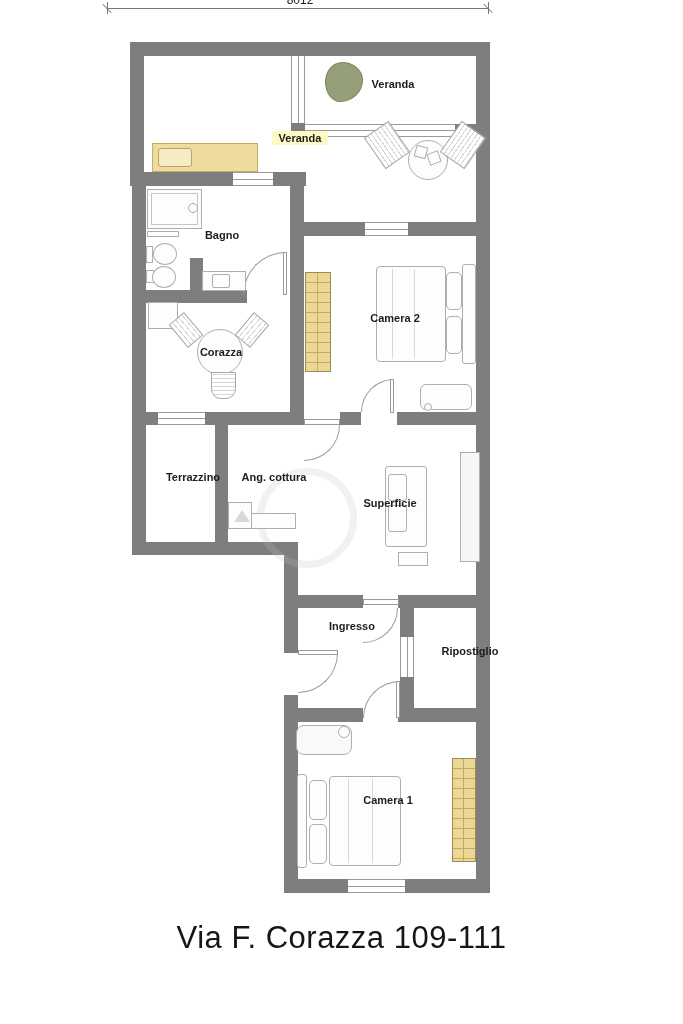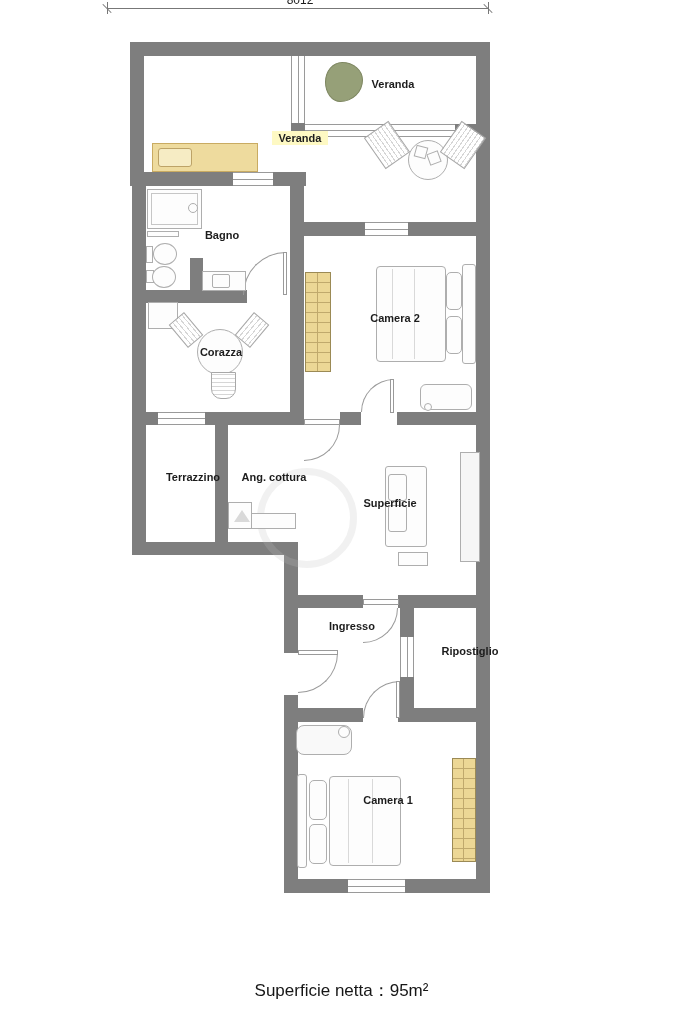--- a/index.html
+++ b/index.html
@@ -175,15 +175,15 @@
   <div class="rlabel" style="left:196px;top:228px;width:52px;">Bagno</div>
   <div class="rlabel" style="left:360px;top:311px;width:70px;">Camera 2</div>
   <div class="rlabel" style="left:191px;top:345px;width:60px;">Corazza</div>
   <div class="rlabel" style="left:153px;top:470px;width:80px;">Terrazzino</div>
   <div class="rlabel" style="left:234px;top:470px;width:80px;">Ang. cottura</div>
   <div class="rlabel" style="left:350px;top:496px;width:80px;">Superficie</div>
   <div class="rlabel" style="left:312px;top:619px;width:80px;">Ingresso</div>
   <div class="rlabel" style="left:428px;top:644px;width:84px;">Ripostiglio</div>
   <div class="rlabel" style="left:350px;top:793px;width:76px;">Camera 1</div>
 
-  <div class="foot" style="top:979px;font-size:17px;font-weight:400;">Superficie netta：95m²</div>
+  <div class="foot" style="top:920px;font-size:31px;font-weight:400;letter-spacing:0.5px;">Via F. Corazza 109-111</div>
 
 </div>
 
 </body></html>

